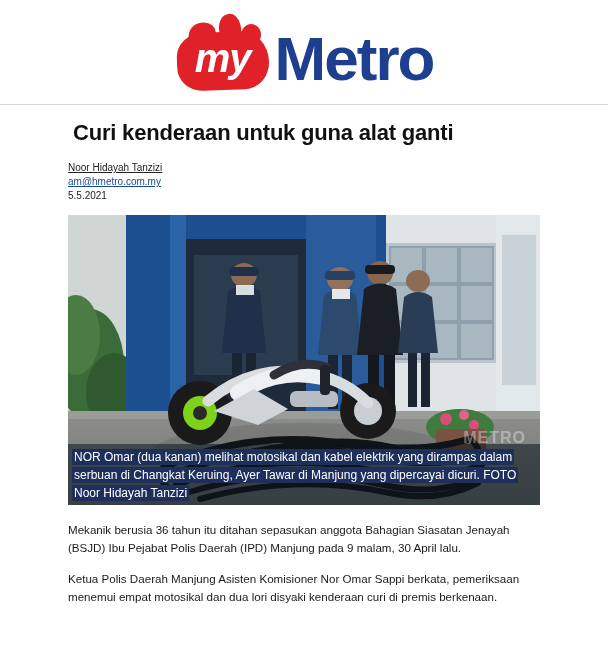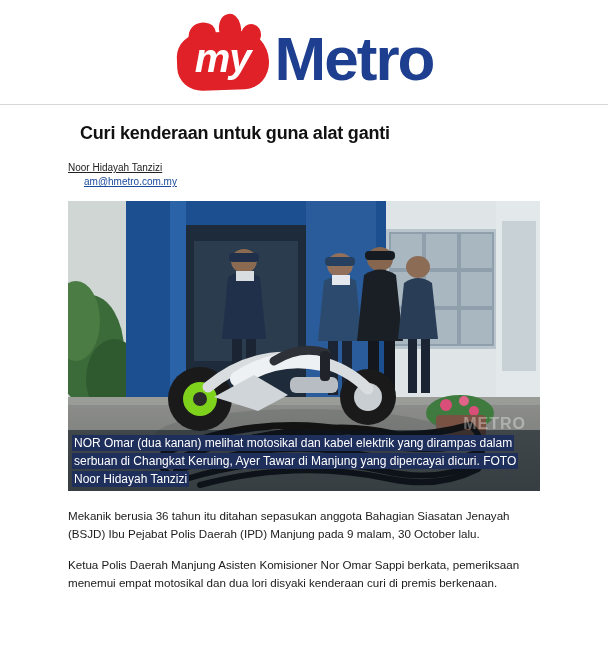--- a/index.html
+++ b/index.html
@@ -110,42 +110,41 @@
     border-top: 1px solid #d8d8d8;
     margin: 6px 0 0 0;
   }
 
   
   .content {
     padding: 0 68px;
     box-sizing: border-box;
   }
   .headline {
-    font-size: 18px;
+    font-size: 22px;
     font-weight: bold;
     color: #111111;
-    margin: 14px 0 14px 12px;
+    margin: 14px 0 14px 5px;
     line-height: 28px;
     letter-spacing: -0.2px;
   }
   .byline {
     font-size: 10px;
     line-height: 14px;
     color: #222222;
     margin-bottom: 12px;
   }
   .byline .author {
     text-decoration: underline;
     display: block;
   }
   .byline .email {
     color: #1a4a9c;
     text-decoration: underline;
     display: block;
-    margin-left: 16px;
   }
   .byline .date {
     display: block;
     color: #222222;
   }
 
   
   .photo {
     position: relative;
     width: 472px;
@@ -214,20 +213,21 @@
   </div>
   <hr class="rule">
 
   <div class="content">
 
     <h1 class="headline">Curi kenderaan untuk guna alat ganti</h1>
 
     <div class="byline">
       <span class="author">Noor Hidayah Tanzizi</span>
       <span class="email">am@hmetro.com.my</span>
+      <span class="date">5.5.2021</span>
     </div>
 
     <div class="photo">
       <svg width="472" height="290" viewBox="0 0 472 290">
         <defs>
           <linearGradient id="skyg" x1="0" y1="0" x2="0" y2="1">
             <stop offset="0" stop-color="#cfd9e0"></stop>
             <stop offset="1" stop-color="#e6ebef"></stop>
           </linearGradient>
           <linearGradient id="groundg" x1="0" y1="0" x2="0" y2="1">
@@ -335,18 +335,18 @@
       </svg>
 
       <div class="watermark">METRO</div>
 
       <div class="caption">
         <span>NOR Omar (dua kanan) melihat motosikal dan kabel elektrik yang dirampas dalam serbuan di Changkat Keruing, Ayer Tawar di Manjung yang dipercayai dicuri. FOTO Noor Hidayah Tanzizi</span>
       </div>
     </div>
 
     <div class="body-text">
-      <p>Mekanik berusia 36 tahun itu ditahan sepasukan anggota Bahagian Siasatan Jenayah (BSJD) Ibu Pejabat Polis Daerah (IPD) Manjung pada 9 malam, 30 October lalu.</p>
+      <p>Mekanik berusia 36 tahun itu ditahan sepasukan anggota Bahagian Siasatan Jenayah (BSJD) Ibu Pejabat Polis Daerah (IPD) Manjung pada 9 malam, 30 April lalu.</p>
       <p>Ketua Polis Daerah Manjung Asisten Komisioner Nor Omar Sappi berkata, pemeriksaan menemui empat motosikal dan dua lori disyaki kenderaan curi di premis berkenaan.</p>
     </div>
 
   </div>
 </div>
 
 </body></html>

